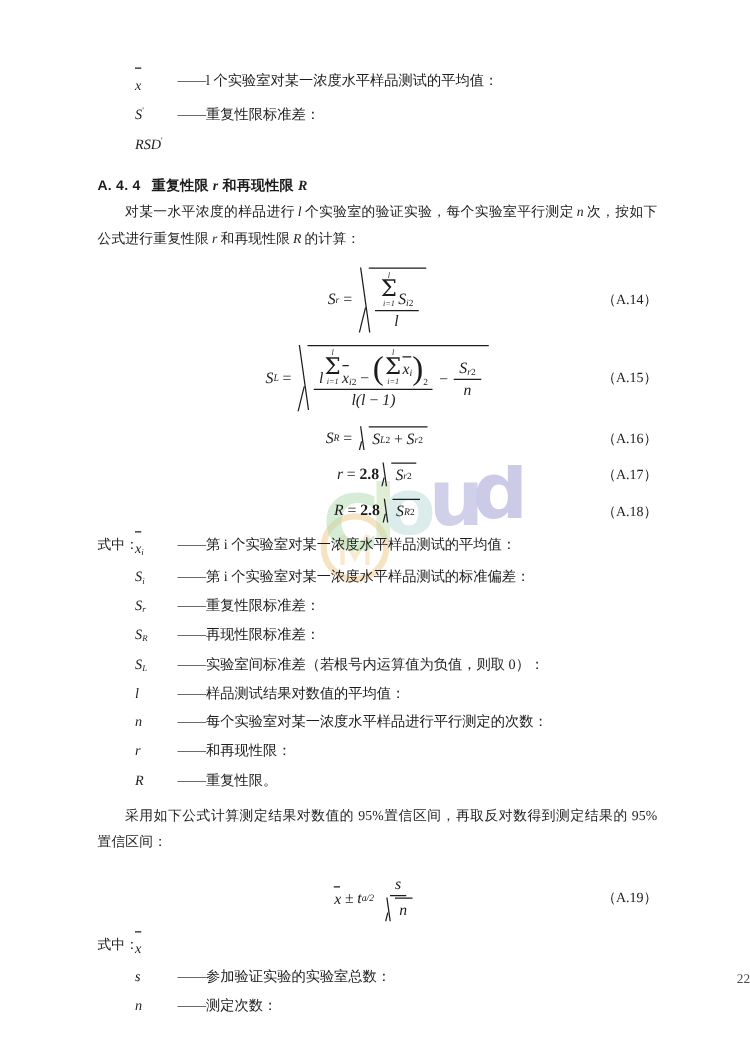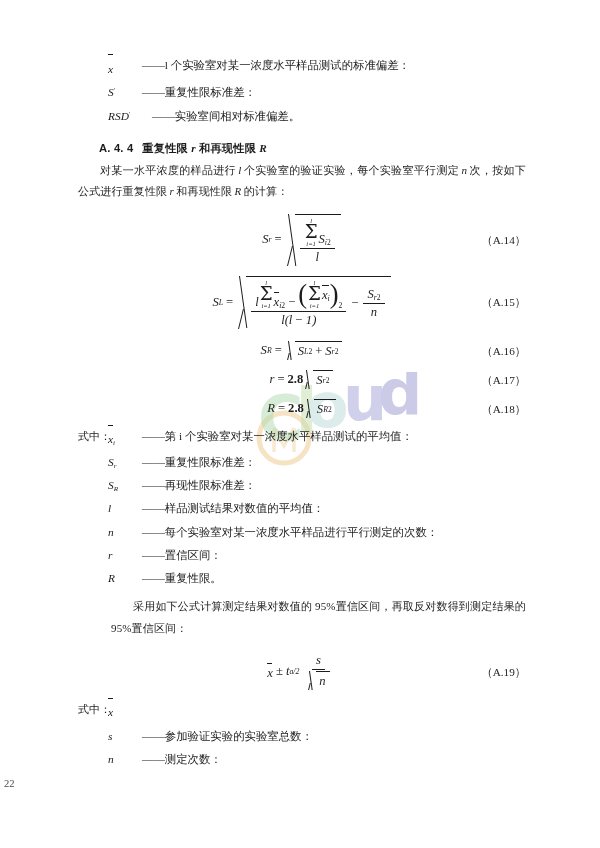--- a/index.html
+++ b/index.html
@@ -37,21 +37,21 @@
     margin: 0;
     letter-spacing: 0.15px;
   }
   .heading {
     font-family: "Liberation Sans", "DejaVu Sans", sans-serif;
     font-size: 11.2px;
     font-weight: bold;
     margin: 13px 0 4px 0;
     letter-spacing: 0.2px;
   }
-  .heading .num { margin-right: 9px; margin-left: 21px; }
+  .heading .num { margin-right: 9px; }
   .heading .ital { font-style: italic; font-family: "Liberation Serif", serif; font-weight: bold;}
 
   
   .mi { font-style: italic; font-family: "Liberation Serif","DejaVu Serif",serif; }
 
   
   .deflist {
     margin: 2px 0 0 0;
     padding: 0;
     list-style: none;
@@ -202,21 +202,21 @@
     top: 0px;
     height: 1.1px;
     background: #1c1c1c;
   }
 
   
   .pageno {
     position: absolute;
     left: 4px; right: 0;
     top: 778px;
-    text-align: left;
+    text-align: right;
     font-size: 10.6px;
     font-family: "Liberation Serif", serif;
     color: #4a4a4a;
   }
 
   
   .watermark {
     position: absolute;
     left: 248px;
     top: 372px;
@@ -243,29 +243,28 @@
       <text x="95" y="48" fill="#7f7fc4">u</text>
       <text x="130" y="42" fill="#6f6fbf">d</text>
     </g>
   </svg>
 
   <div class="content">
 
     <ul class="deflist" style="margin-left:30px;">
       <li>
         <span class="sym"><span class="ovb2" style="padding-top:4px;"><span class="mi">x</span></span></span>
-        <span class="txt">——l 个实验室对某一浓度水平样品测试的标准偏差：</span>
+        <span class="txt">——l 个实验室对某一浓度水平样品测试的平均值：</span>
       </li>
       <li>
         <span class="sym"><span class="mi">S</span><sup class="v">'</sup></span>
         <span class="txt">——重复性限标准差：</span>
       </li>
       <li>
         <span class="sym" style="min-width:44px;"><span class="mi">RSD</span><sup class="v">'</sup></span>
-        <span class="txt">——实验室间相对标准偏差。</span>
       </li>
     </ul>
 
     <div class="heading">
       <span class="num">A. 4. 4</span><span>重复性限 </span><span class="ital">r</span><span> 和再现性限 </span><span class="ital">R</span>
     </div>
 
     <p class="para">
       对某一水平浓度的样品进行 <span class="mi">l</span> 个实验室的验证实验，每个实验室平行测定 <span class="mi">n</span> 次，按如下公式进行重复性限 <span class="mi">r</span> 和再现性限 <span class="mi">R</span> 的计算：
     </p>
@@ -406,48 +405,56 @@
     </div>
 
     <div class="shizhong" style="margin-top:6px; margin-left:30px;">
       <span class="lead">式中：</span>
       <ul class="deflist">
         <li>
           <span class="sym"><span class="ovb2"><span class="mi">x</span></span><sub class="v">i</sub></span>
           <span class="txt">——第 i 个实验室对某一浓度水平样品测试的平均值：</span>
         </li>
         <li>
+          <span class="sym"><span class="mi">S</span><sub class="v">i</sub></span>
+          <span class="txt">——第 i 个实验室对某一浓度水平样品测试的标准偏差：</span>
+        </li>
+        <li>
           <span class="sym"><span class="mi">S</span><sub class="v">r</sub></span>
           <span class="txt">——重复性限标准差：</span>
         </li>
         <li>
           <span class="sym"><span class="mi">S</span><sub class="v">R</sub></span>
           <span class="txt">——再现性限标准差：</span>
         </li>
         <li>
+          <span class="sym"><span class="mi">S</span><sub class="v">L</sub></span>
+          <span class="txt">——实验室间标准差（若根号内运算值为负值，则取 0）：</span>
+        </li>
+        <li>
           <span class="sym"><span class="mi">l</span></span>
           <span class="txt">——样品测试结果对数值的平均值：</span>
         </li>
         <li>
           <span class="sym"><span class="mi">n</span></span>
           <span class="txt">——每个实验室对某一浓度水平样品进行平行测定的次数：</span>
         </li>
         <li>
           <span class="sym"><span class="mi">r</span></span>
-          <span class="txt">——置信区间：</span>
+          <span class="txt">——和再现性限：</span>
         </li>
         <li>
           <span class="sym"><span class="mi">R</span></span>
           <span class="txt">——重复性限。</span>
         </li>
       </ul>
     </div>
 
 
-    <p class="para" style="margin-top:6px;margin-left:33px;">
+    <p class="para" style="margin-top:6px;">
       采用如下公式计算测定结果对数值的 95%置信区间，再取反对数得到测定结果的 95%置信区间：
     </p>
 
     <div class="eqrow" style="margin-top:14px;">
       <span class="eq">
         <span class="ovb2"><span class="mi">x</span></span>
         <span class="op">±</span>
         <span class="mi">t</span>
           <sub class="v">a/2</sub>
         <span class="frac" style="margin-left:3px;">

